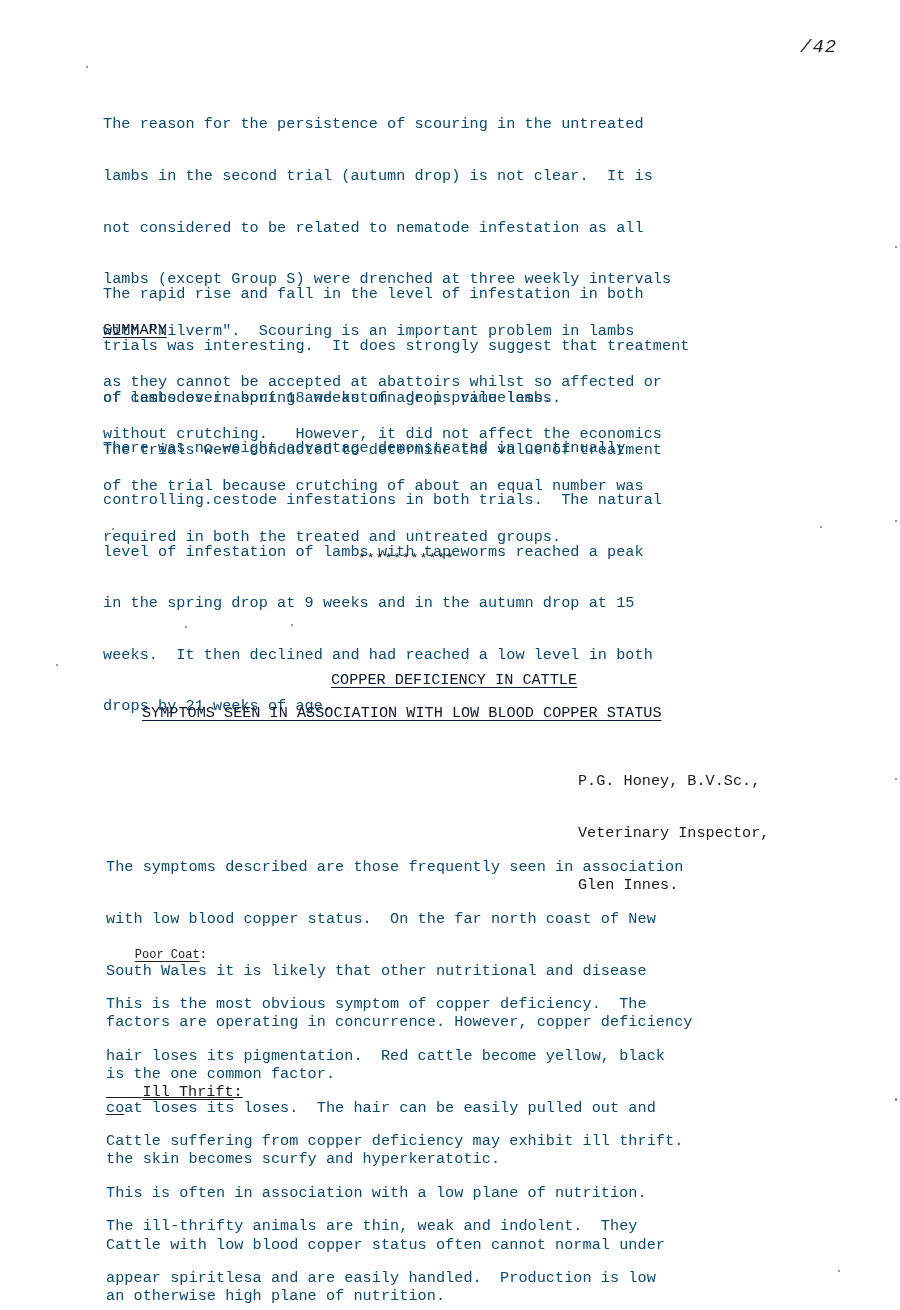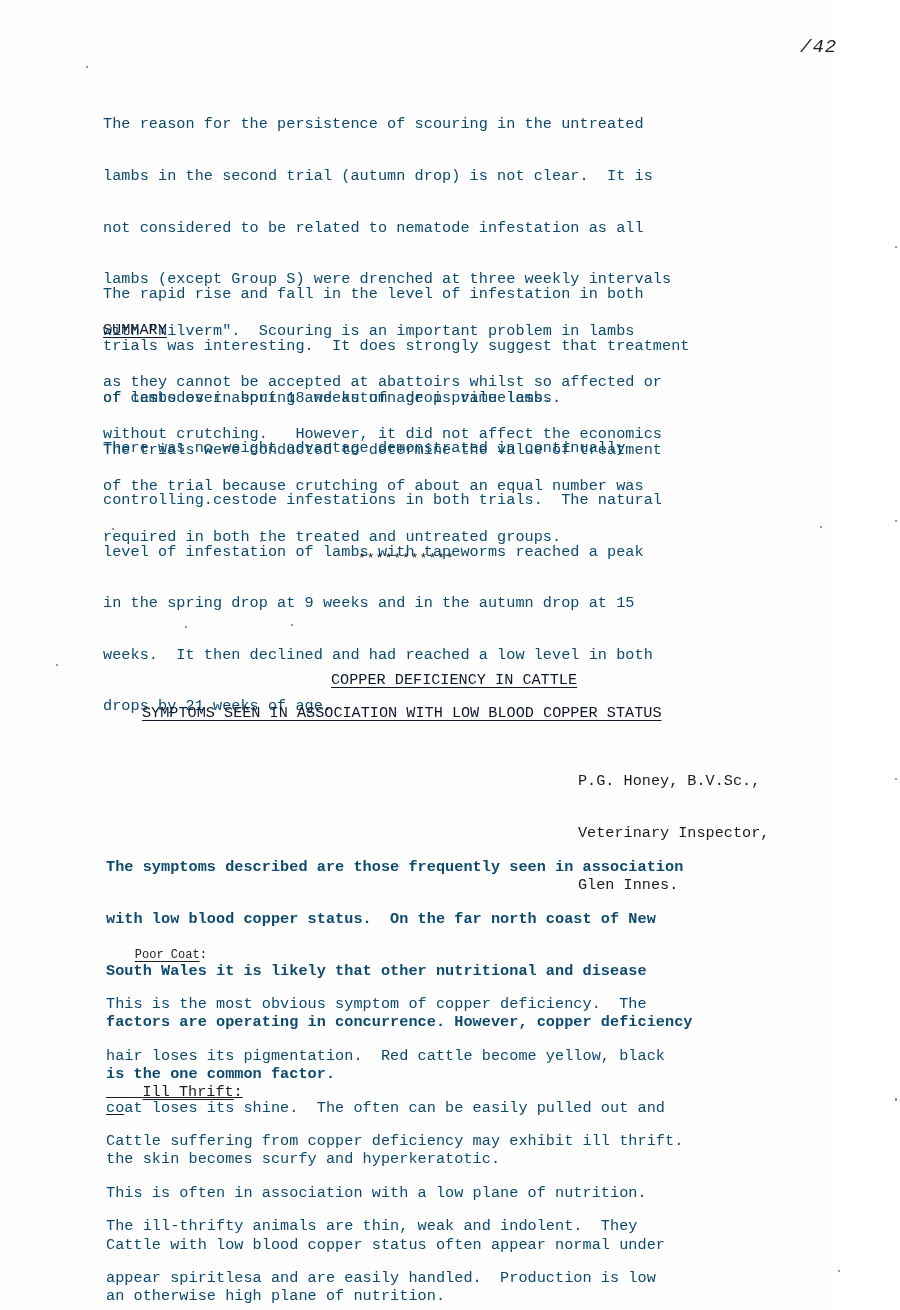--- a/index.html
+++ b/index.html
@@ -120,47 +120,47 @@
   <div class="heading" style="left:287px; top:672px;margin-left:44px;">COPPER DEFICIENCY IN CATTLE</div>
 
   <div class="heading" style="left:142px; top:705px;">SYMPTOMS SEEN IN ASSOCIATION WITH LOW BLOOD COPPER STATUS</div>
 
   <div class="author">
     <div>P.G. Honey, B.V.Sc.,</div>
     <div>Veterinary Inspector,</div>
     <div>Glen Innes.</div>
   </div>
 
-  <div class="para" style="top:825px; left:106px;font-weight:bold;">
+  <div class="para" style="top:825px; left:106px;">
     <div>The symptoms described are those frequently seen in association</div>
     <div>with low blood copper status.  On the far north coast of New</div>
     <div>South Wales it is likely that other nutritional and disease</div>
     <div>factors are operating in concurrence. However, copper deficiency</div>
     <div>is the one common factor.</div>
   </div>
 
   <div style="position:absolute; left:106px; top:930px; font-size:12px; line-height:17px; white-space:pre;">
     <span style="text-decoration:underline; text-underline-offset:3px;">Poor Coat</span><span>:</span>
   </div>
 
   <div class="para" style="top:962px; left:106px;">
     <div>This is the most obvious symptom of copper deficiency.  The</div>
     <div>hair loses its pigmentation.  Red cattle become yellow, black</div>
-    <div>coat loses its shine.  The often can be easily pulled out and</div>
+    <div>coat loses its loses.  The hair can be easily pulled out and</div>
     <div>the skin becomes scurfy and hyperkeratotic.</div>
   </div>
 
   <div style="position:absolute; left:106px; top:1067px; font-size:15.2px; line-height:17px; white-space:pre;text-decoration:underline;">
     <span style="text-decoration:underline; text-underline-offset:3px;">Ill Thrift</span><span>:</span>
   </div>
 
   <div class="para" style="top:1099px; left:106px;">
     <div>Cattle suffering from copper deficiency may exhibit ill thrift.</div>
     <div>This is often in association with a low plane of nutrition.</div>
-    <div>Cattle with low blood copper status often appear normal under</div>
+    <div>Cattle with low blood copper status often cannot normal under</div>
     <div>an otherwise high plane of nutrition.</div>
   </div>
 
   <div class="para" style="top:1184px; left:106px;">
     <div>The ill-thrifty animals are thin, weak and indolent.  They</div>
     <div>appear spiritlesa and are easily handled.  Production is low</div>
     
     
   </div>
 

